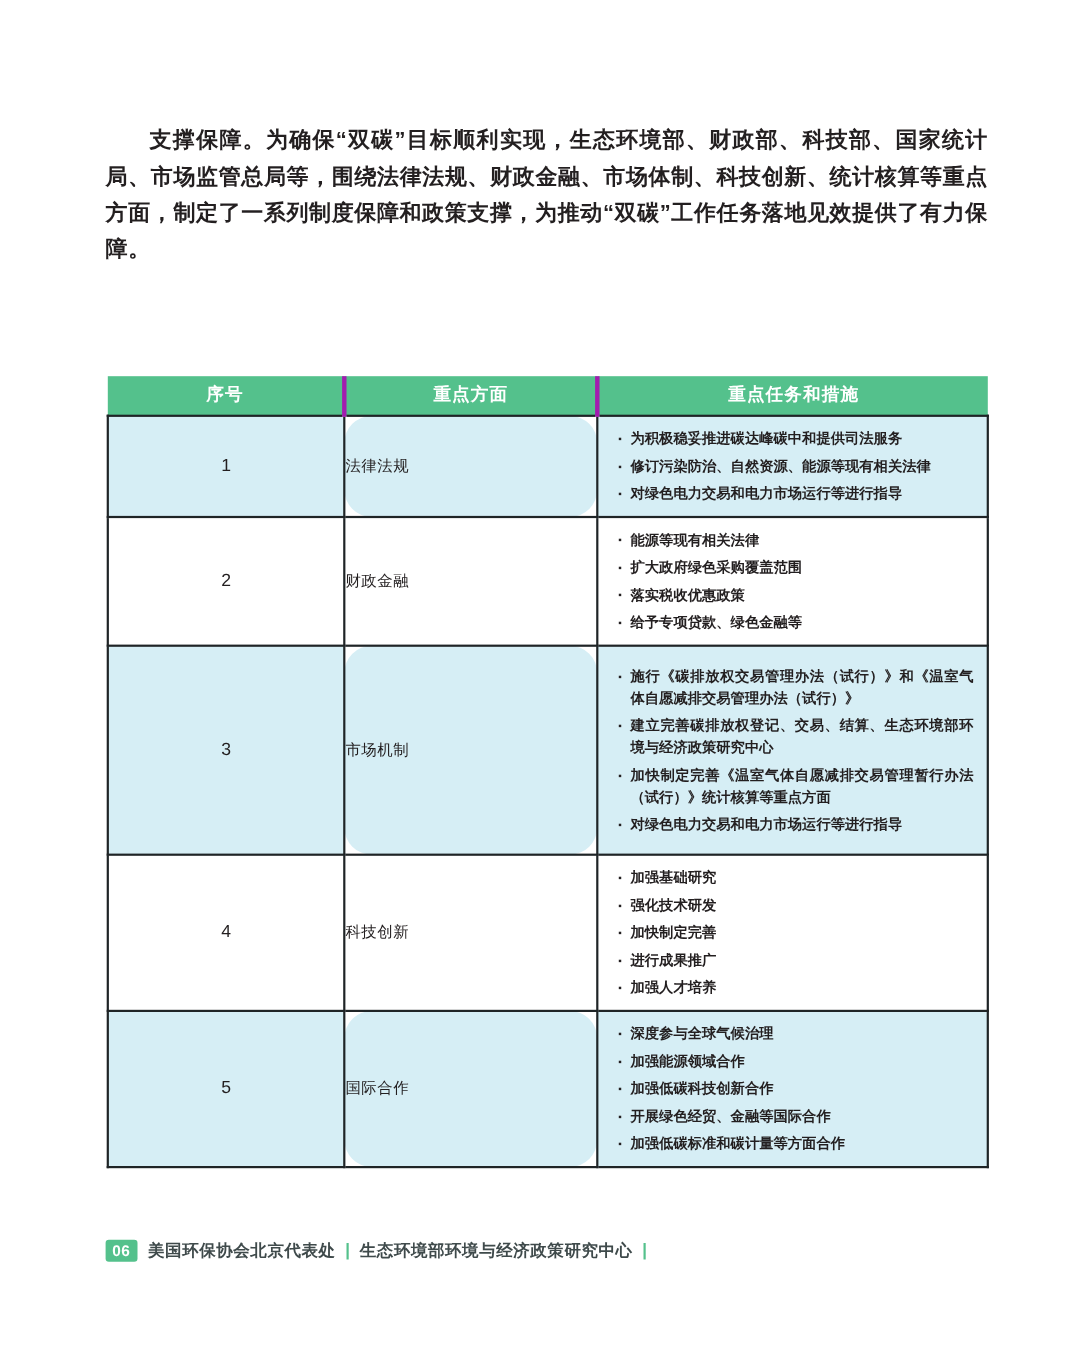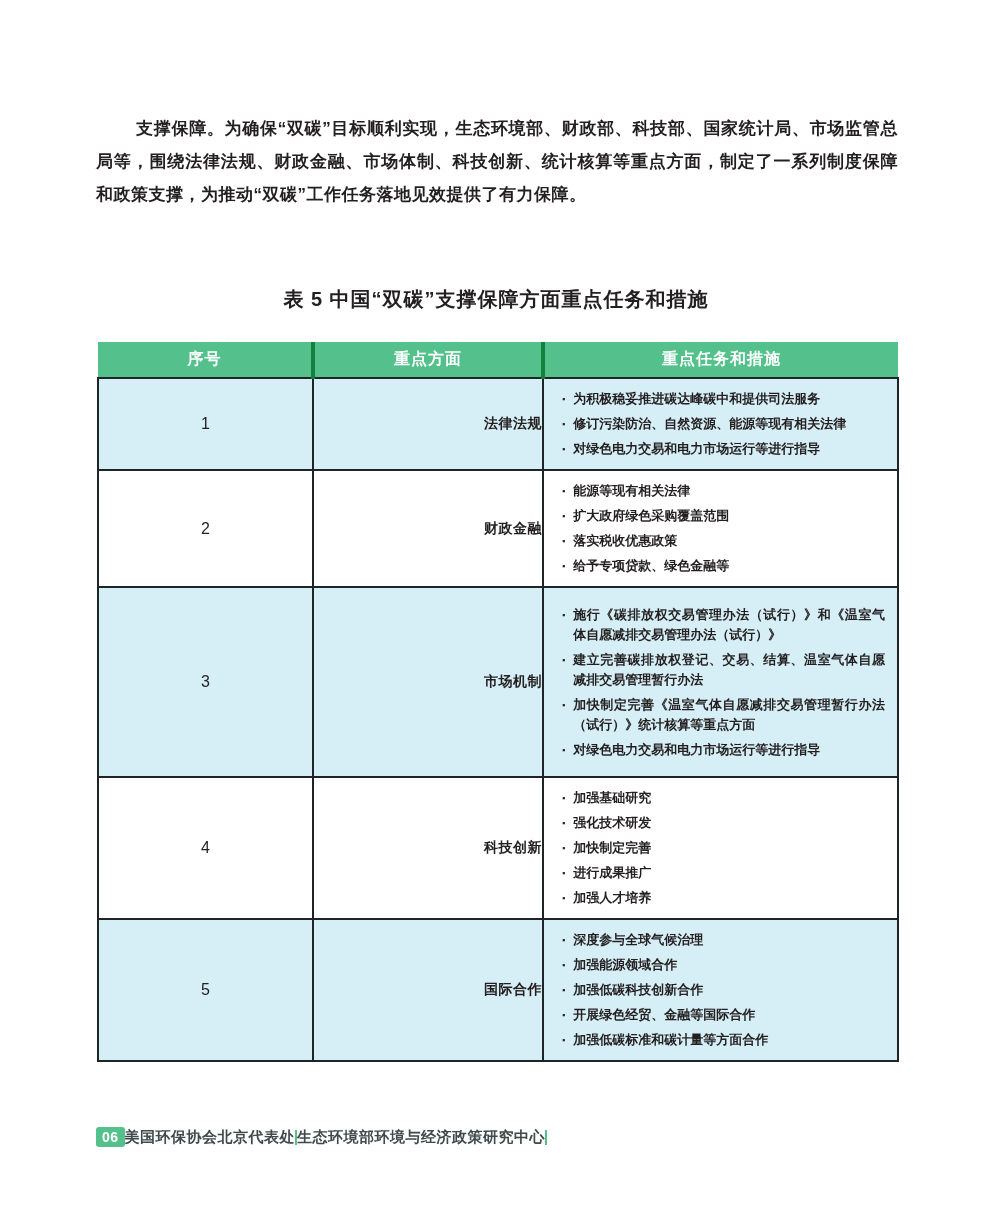--- a/index.html
+++ b/index.html
@@ -23,21 +23,21 @@
     background: #ffffff;
     overflow: hidden;
   }
 
   
   .intro {
     position: absolute;
     top: 112px;
     left: 96px;
     width: 802px;
-    font-size: 17px;
+    font-size: 20px;
     line-height: 33px;
     text-align: justify;
     text-indent: 40px;
     font-weight: 600;
     letter-spacing: 0.5px;
   }
   .intro .lead { font-weight: 800; }
 
   
   .table-title {
@@ -68,45 +68,46 @@
     background: var(--header-green);
     color: #ffffff;
     font-size: 16px;
     font-weight: 800;
     height: 36px;
     text-align: center;
     vertical-align: middle;
     border: none;
     letter-spacing: 1px;
   }
-  thead th + th { border-left: 4px solid #15803d; }
+  thead th + th { border-left: 4px solid #a21caf; }
 
   tbody td {
     border: 2px solid var(--border);
     vertical-align: middle;
     background: #ffffff;
   }
   tbody tr.shaded td { background: var(--row-highlight); }
 
   tbody tr:nth-child(1) { height: 88px; }
   tbody tr:nth-child(2) { height: 100px; }
   tbody tr:nth-child(3) { height: 190px; }
   tbody tr:nth-child(4) { height: 121px; }
   tbody tr:nth-child(5) { height: 121px; }
 
   td.cell-no {
     text-align: center;
     font-size: 16px;
     font-weight: 400;
   }
   td.cell-aspect {
-    text-align: right;
+    text-align: left;
     font-size: 14px;
-    font-weight: 700;
+    font-weight: 400;
     letter-spacing: 0.5px;
+    border-radius: 25px;
   }
   td.cell-tasks { padding: 10px 12px 10px 18px; }
 
   .task-list { display: flex; flex-direction: column; gap: 5px; }
   .task {
     display: flex;
     gap: 8px;
     font-size: 13px;
     font-weight: 700;
     line-height: 20px;
@@ -119,20 +120,21 @@
     color: var(--text);
   }
 
   
   .footer {
     position: absolute;
     top: 1127px;
     left: 96px;
     display: flex;
     align-items: center;
+    gap: 10px;
     font-size: 15px;
     font-weight: 700;
     color: var(--footer-text);
     letter-spacing: 0.5px;
   }
   .page-badge {
     background: var(--header-green);
     color: #ffffff;
     font-size: 14px;
     font-weight: 700;
@@ -148,21 +150,20 @@
   }
   .doc-title { color: var(--doc-title-blue); }
 </style>
 </head>
 <body>
 
 <div class="page">
 
   <p class="intro"><span class="lead">支撑保障。</span><span>为确保“双碳”目标顺利实现，生态环境部、财政部、科技部、国家统计局、市场监管总局等，围绕法律法规、财政金融、市场体制、科技创新、统计核算等重点方面，制定了一系列制度保障和政策支撑，为推动“双碳”工作任务落地见效提供了有力保障。</span></p>
 
-  <h2 class="table-title">表 5  中国“双碳”支撑保障方面重点任务和措施</h2>
 
   <table class="measures">
     <colgroup>
       <col class="c-no">
       <col class="c-aspect">
       <col class="c-tasks">
     </colgroup>
     <thead>
       <tr>
         <th>序号</th>
@@ -219,21 +220,21 @@
           <td class="cell-no">3</td>
           <td class="cell-aspect">市场机制</td>
           <td class="cell-tasks">
             <div class="task-list">
               <div class="task">
                 <span class="bullet">▪</span>
                 <span>施行《碳排放权交易管理办法（试行）》和《温室气体自愿减排交易管理办法（试行）》</span>
               </div>
               <div class="task">
                 <span class="bullet">▪</span>
-                <span>建立完善碳排放权登记、交易、结算、温室气体自愿减排交易管理暂行办法</span>
+                <span>建立完善碳排放权登记、交易、结算、生态环境部环境与经济政策研究中心</span>
               </div>
               <div class="task">
                 <span class="bullet">▪</span>
                 <span>加快制定完善《温室气体自愿减排交易管理暂行办法（试行）》统计核算等重点方面</span>
               </div>
               <div class="task">
                 <span class="bullet">▪</span>
                 <span>对绿色电力交易和电力市场运行等进行指导</span>
               </div>
             </div>

